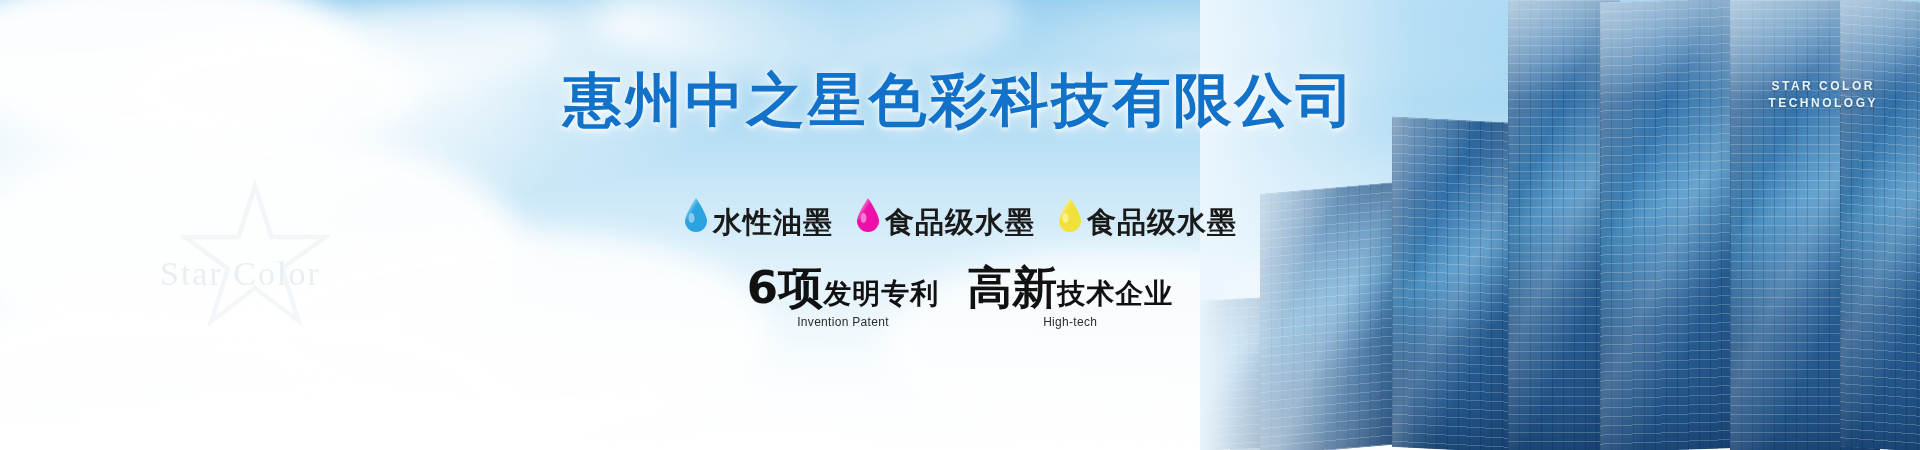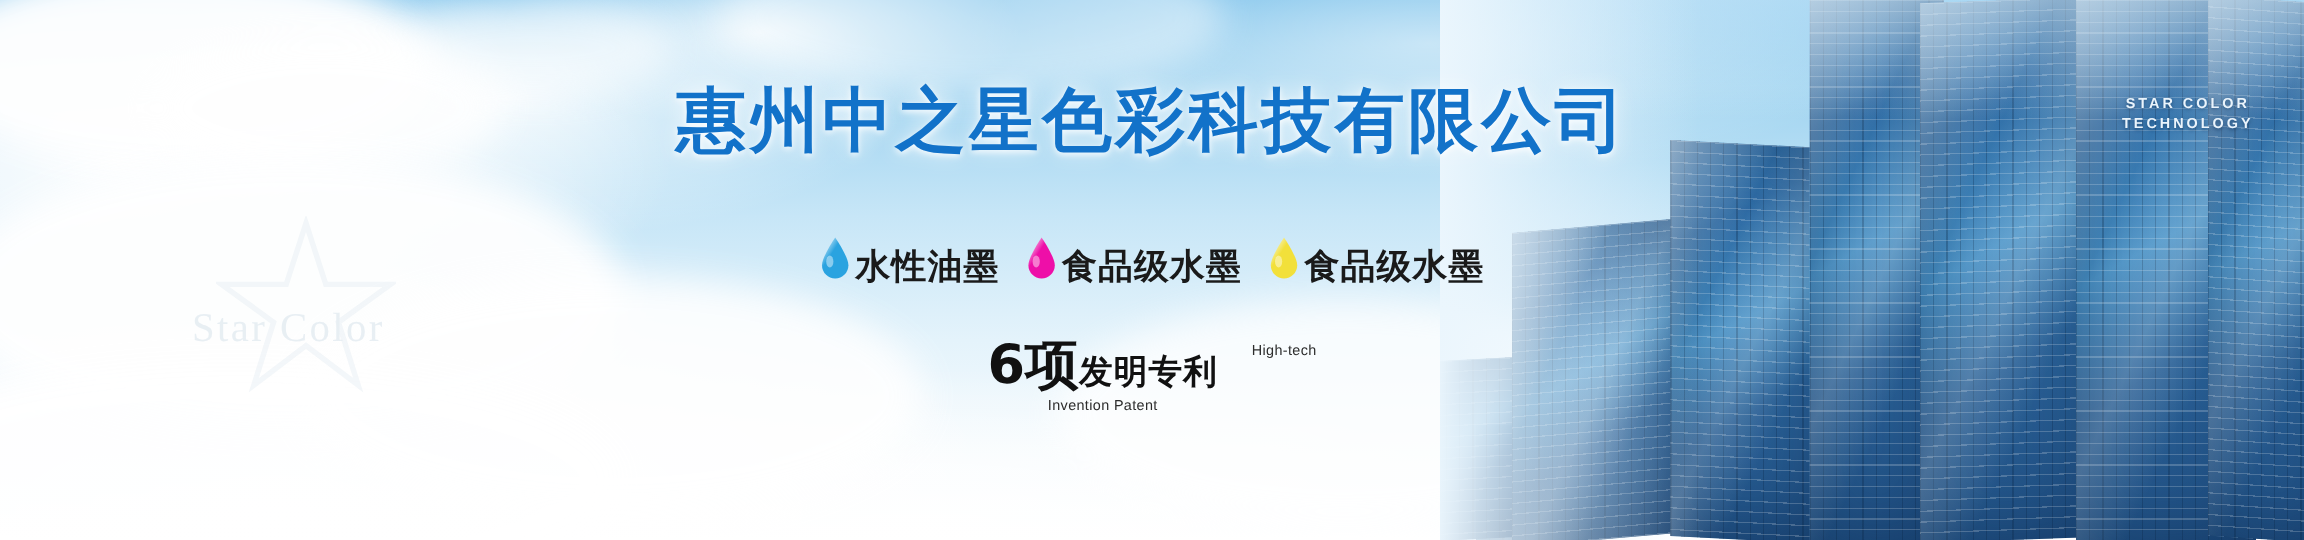--- a/index.html
+++ b/index.html
@@ -80,21 +80,21 @@
         font-family:"DejaVu Sans","Liberation Sans",sans-serif;
         box-shadow:0 2px 10px rgba(120,170,210,.28);}
 
   .inks{position:absolute;left:0;right:0;top:197px;text-align:center;white-space:nowrap;}
   .ink{display:inline-block;margin:0 11px;vertical-align:middle;}
   .ink .drop{display:inline-block;vertical-align:-6px;margin-right:4px;}
   .ink .lbl{display:inline-block;vertical-align:middle;font-size:29px;font-weight:bold;color:#1a1a1a;
             letter-spacing:1px;font-family:"DejaVu Sans","Liberation Sans",sans-serif;}
 
   .badges{position:absolute;left:0;right:0;top:265px;text-align:center;white-space:nowrap;}
-  .badge{display:inline-block;margin:16px 14px;text-align:center;vertical-align:top;}
+  .badge{display:inline-block;margin:0 14px;text-align:center;vertical-align:top;}
   .badge .line1{white-space:nowrap;line-height:1.02;}
   .badge .big{font-size:45px;font-weight:bold;color:#111;letter-spacing:0;
               font-family:"DejaVu Sans","Liberation Sans",sans-serif;}
   .badge .small{font-size:28px;font-weight:bold;color:#111;letter-spacing:1px;
                 font-family:"DejaVu Sans","Liberation Sans",sans-serif;}
   .badge .en{margin-top:4px;font-size:12px;color:#2c2c2c;letter-spacing:.3px;
              font-family:"Liberation Sans",sans-serif;}
 </style>
 </head>
 <body>
@@ -189,16 +189,16 @@
                 <linearGradient id="g2" x1="0" y1="0" x2="1" y2="1">
                   <stop offset="0%" stop-color="#ffffff" stop-opacity=".85"></stop>
                   <stop offset="38%" stop-color="#f2e03a"></stop>
                   <stop offset="100%" stop-color="#f2e03a"></stop>
                 </linearGradient>
               </defs>
               <path d="M13 1 C13 1 2 17 2 24 A11 11 0 0 0 24 24 C24 17 13 1 13 1 Z" fill="url(#g2)"></path>
               <ellipse cx="8.5" cy="21" rx="3" ry="5" fill="#ffffff" opacity=".45"></ellipse>
             </svg></span><span class="lbl">食品级水墨</span></span></div>
 
-    <div class="badges" id="badge-row"><span class="badge"><div class="line1"><span class="big">6项</span><span class="small">发明专利</span></div><div class="en">Invention Patent</div></span><span class="badge"><div class="en">High-tech</div></span></div>
+    <div class="badges" id="badge-row"><span class="badge"><div class="line1"><span class="big">6项</span><span class="small">发明专利</span></div><div class="en">Invention Patent</div></span><span class="badge"><div class="line1"><span class="big">高新</span><span class="small">技术企业</span></div><div class="en">High-tech</div></span></div>
 
   </div>
 </div>
 
 </body></html>

